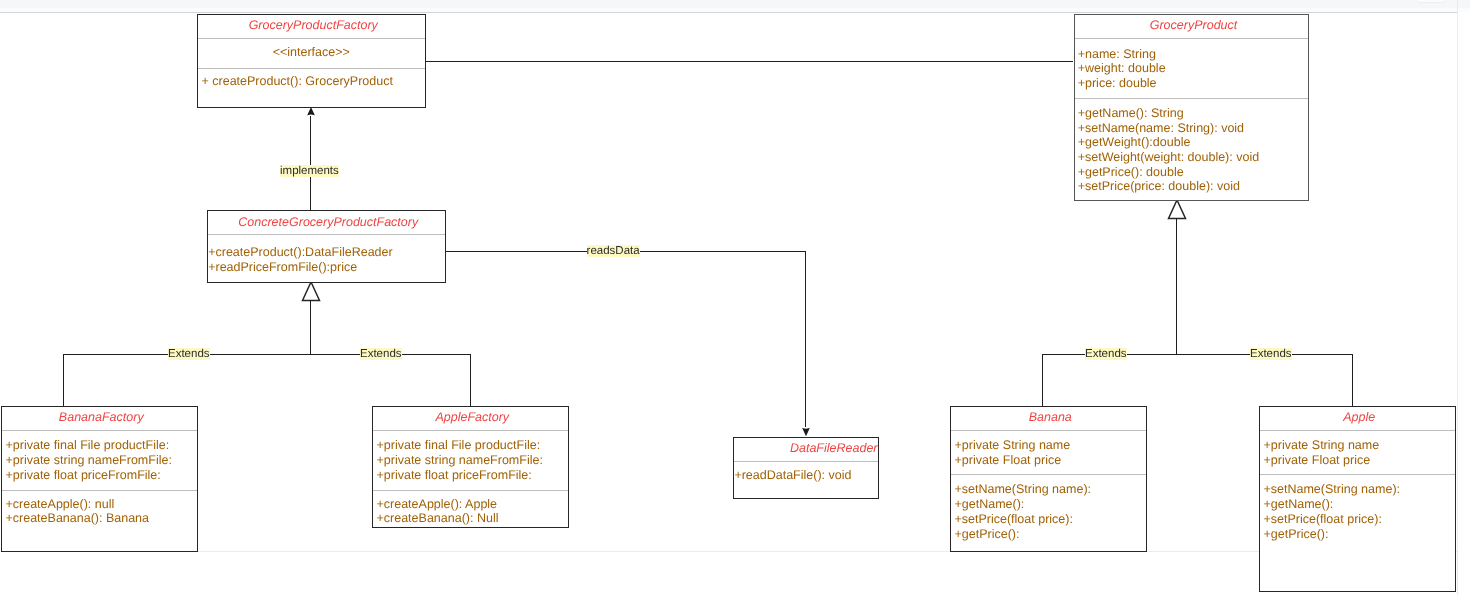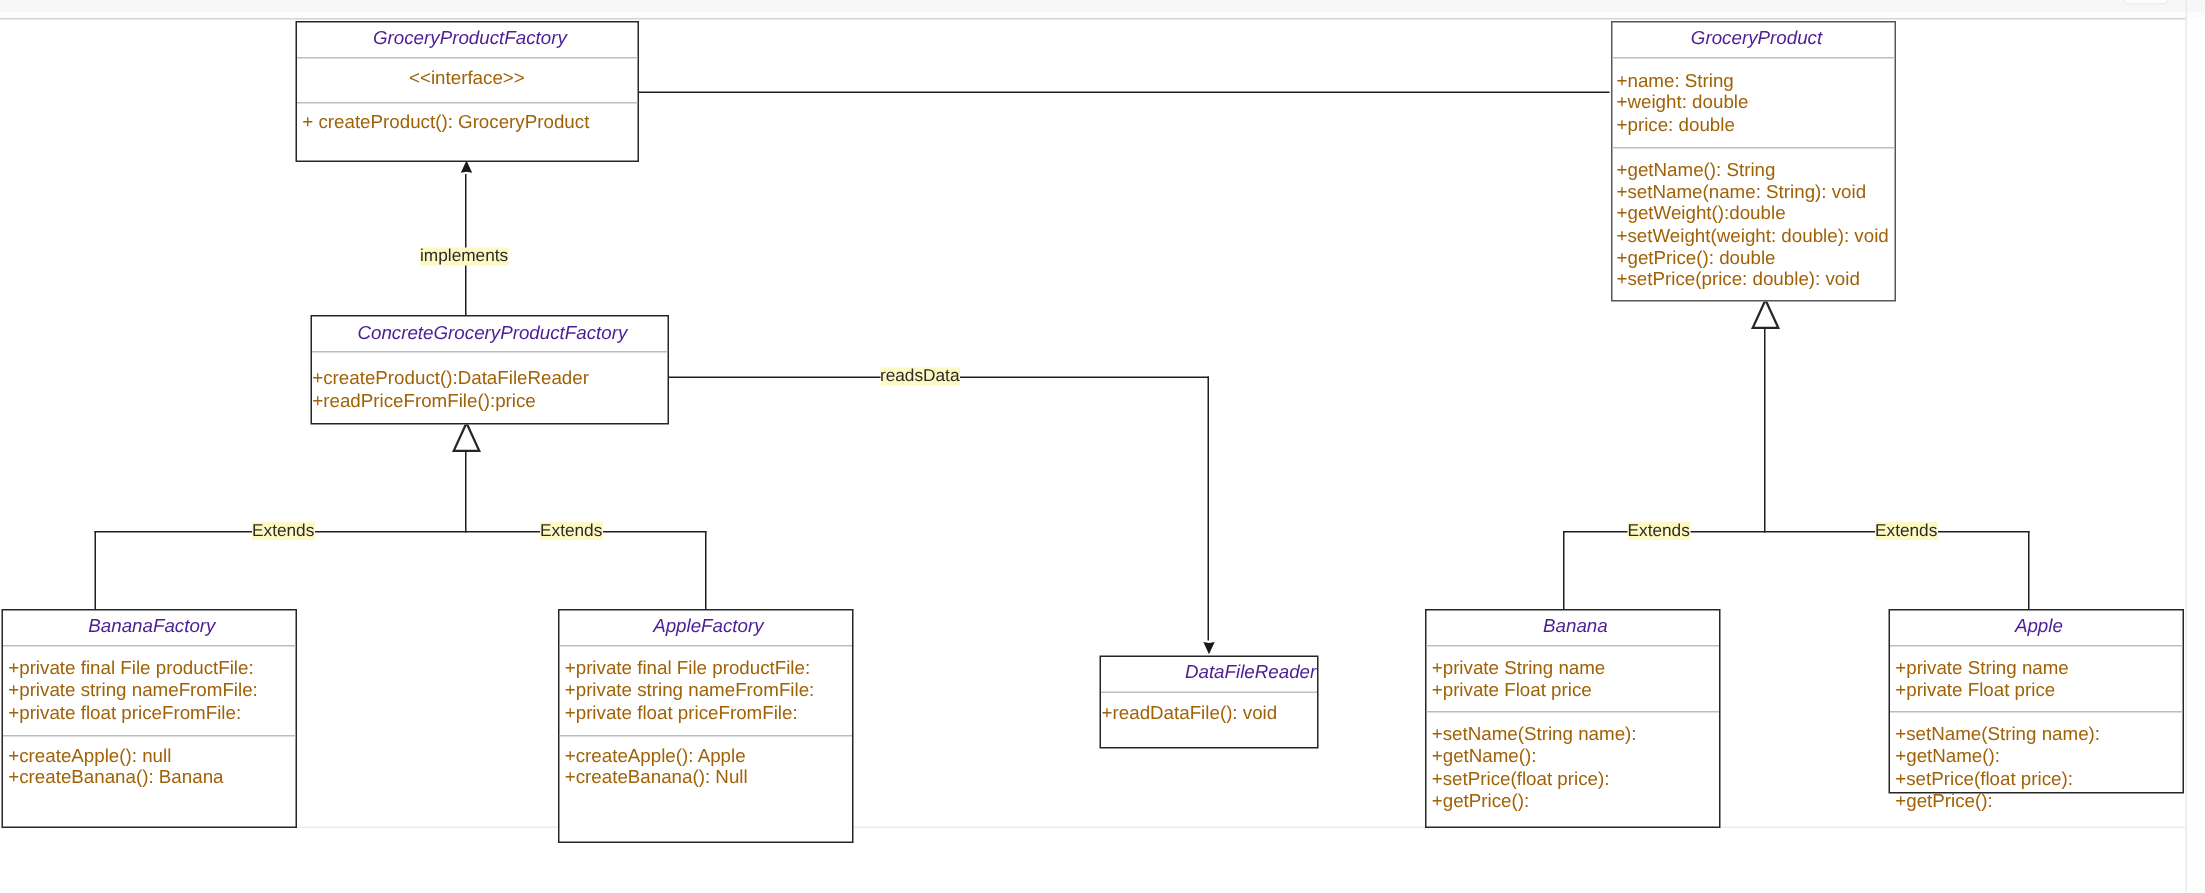--- a/index.html
+++ b/index.html
@@ -20,21 +20,21 @@
               border:1px solid #edeef0;border-radius:4px;background:#fbfcfd;}
   .chrome-right-edge{position:absolute;left:1457px;top:0;width:1px;height:595px;background:#e8e9eb;}
 
   
   .page-edge{position:absolute;background:#ebecee;}
 
   
   .uml{position:absolute;box-sizing:border-box;border:1px solid #262626;background:#ffffff;}
   .title{
     position:absolute;left:4px;right:0;text-align:center;
-    font-style:italic;font-size:12.5px;color:#4c1d95;
+    font-style:italic;font-size:12.5px;color:#ef4444;
     line-height:13px;white-space:nowrap;
   }
   .sep{position:absolute;left:0;right:0;height:1px;background:#bdbdbd;}
   .row{
     position:absolute;font-size:12.5px;color:#a16207;
     line-height:13px;white-space:nowrap;
   }
   .row.center{left:0;right:0;text-align:center;}
 
   
@@ -97,21 +97,21 @@
   <div class="edge-label" style="left:1250px;top:348px;">Extends</div>
 
   <div class="uml" style="left:197px;top:14px;width:228.5px;height:93.5px;">
     <div class="title" style="top:4px;">GroceryProductFactory</div>
     <div class="sep" style="top:23px;"></div>
     <div class="row center" style="top:31px;">&lt;&lt;interface&gt;&gt;</div>
     <div class="sep" style="top:53.4px;"></div>
     <div class="row" style="left:3.5px;top:60px;">+ createProduct(): GroceryProduct</div>
   </div>
 
-  <div class="uml" style="left:1074px;top:14px;width:190px;height:186.5px;border-color:#565656;">
+  <div class="uml" style="left:1074px;top:14px;width:235px;height:186.5px;border-color:#565656;">
     <div class="title" style="top:4px;">GroceryProduct</div>
     <div class="sep" style="top:23.4px;"></div>
     <div class="row" style="left:2.7px;top:32.6px;">+name: String</div>
     <div class="row" style="left:2.7px;top:47.1px;">+weight: double</div>
     <div class="row" style="left:2.7px;top:61.6px;">+price: double</div>
     <div class="sep" style="top:82.8px;"></div>
     <div class="row" style="left:2.7px;top:92.2px;">+getName(): String</div>
     <div class="row" style="left:2.7px;top:106.8px;">+setName(name: String): void</div>
     <div class="row" style="left:2.7px;top:121.4px;">+getWeight():double</div>
     <div class="row" style="left:2.7px;top:136.0px;">+setWeight(weight: double): void</div>
@@ -130,21 +130,21 @@
     <div class="title" style="top:4px;">BananaFactory</div>
     <div class="sep" style="top:23.4px;"></div>
     <div class="row" style="left:3.5px;top:32.3px;">+private final File productFile:</div>
     <div class="row" style="left:3.5px;top:47.0px;">+private string nameFromFile:</div>
     <div class="row" style="left:3.5px;top:61.7px;">+private float priceFromFile:</div>
     <div class="sep" style="top:82.8px;"></div>
     <div class="row" style="left:3.5px;top:90.6px;">+createApple(): null</div>
     <div class="row" style="left:3.5px;top:105.3px;">+createBanana(): Banana</div>
   </div>
 
-  <div class="uml" style="left:372px;top:406px;width:196.5px;height:156px;">
+  <div class="uml" style="left:372px;top:406px;width:196.5px;height:122px;">
     <div class="title" style="top:4px;">AppleFactory</div>
     <div class="sep" style="top:23.4px;"></div>
     <div class="row" style="left:3.5px;top:32.3px;">+private final File productFile:</div>
     <div class="row" style="left:3.5px;top:47.0px;">+private string nameFromFile:</div>
     <div class="row" style="left:3.5px;top:61.7px;">+private float priceFromFile:</div>
     <div class="sep" style="top:82.8px;"></div>
     <div class="row" style="left:3.5px;top:90.6px;">+createApple(): Apple</div>
     <div class="row" style="left:3.5px;top:105.3px;">+createBanana(): Null</div>
   </div>
 
@@ -159,21 +159,21 @@
     <div class="sep" style="top:23.4px;"></div>
     <div class="row" style="left:3.5px;top:32.4px;">+private String name</div>
     <div class="row" style="left:3.5px;top:46.7px;">+private Float price</div>
     <div class="sep" style="top:67.4px;"></div>
     <div class="row" style="left:3.5px;top:76px;">+setName(String name):</div>
     <div class="row" style="left:3.5px;top:91px;">+getName():</div>
     <div class="row" style="left:3.5px;top:106px;">+setPrice(float price):</div>
     <div class="row" style="left:3.5px;top:121px;">+getPrice():</div>
   </div>
 
-  <div class="uml" style="left:1259px;top:406px;width:196.5px;height:123px;">
+  <div class="uml" style="left:1259px;top:406px;width:196.5px;height:186px;">
     <div class="title" style="top:4px;">Apple</div>
     <div class="sep" style="top:23.4px;"></div>
     <div class="row" style="left:3.5px;top:32.4px;">+private String name</div>
     <div class="row" style="left:3.5px;top:46.7px;">+private Float price</div>
     <div class="sep" style="top:67.4px;"></div>
     <div class="row" style="left:3.5px;top:76px;">+setName(String name):</div>
     <div class="row" style="left:3.5px;top:91px;">+getName():</div>
     <div class="row" style="left:3.5px;top:106px;">+setPrice(float price):</div>
     <div class="row" style="left:3.5px;top:121px;">+getPrice():</div>
   </div>

